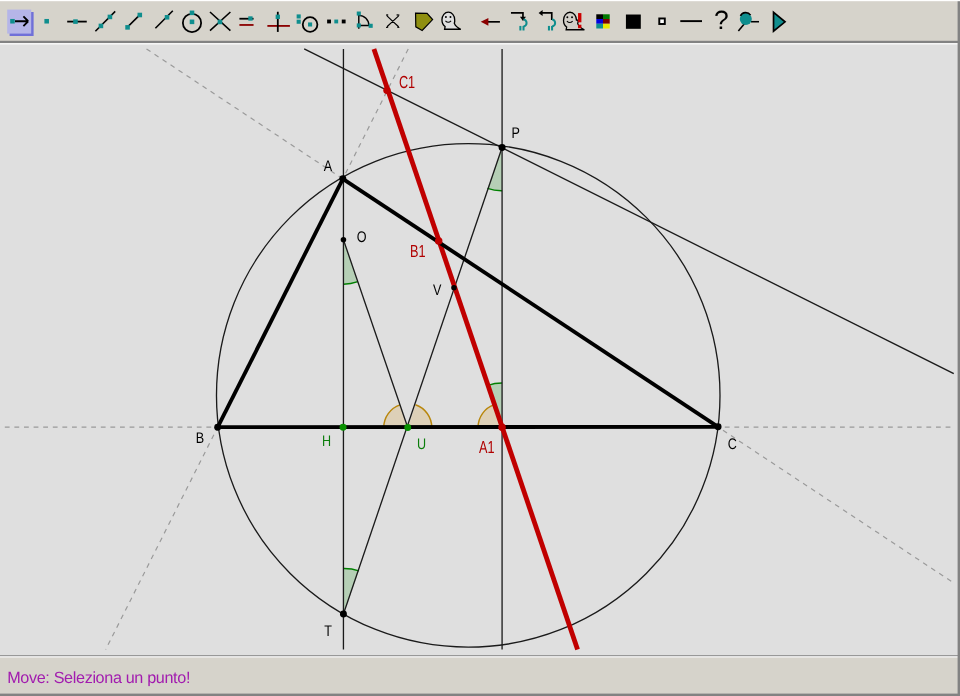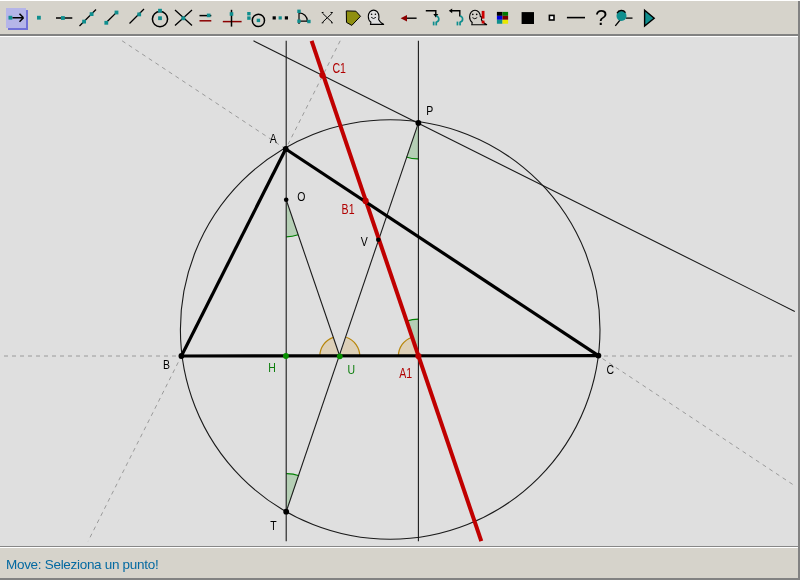--- a/index.html
+++ b/index.html
@@ -4,21 +4,21 @@
 <style>
 html,body{margin:0;padding:0;}
 body{width:800px;height:580px;overflow:hidden;font-family:"Liberation Sans",sans-serif;position:relative;background:#dfdfdf;}
 #toolbar{position:absolute;left:0;top:0;width:800px;height:35px;background:#d6d3cb;}
 #tbsep1{position:absolute;left:0;top:34.4px;width:800px;height:1.3px;background:#828282;}
 #tbsep2{position:absolute;left:0;top:35.7px;width:800px;height:1.1px;background:#ffffff;}
 #canvas{position:absolute;left:0;top:37.5px;width:800px;height:508px;background:#dfdfdf;}
 #stsep1{position:absolute;left:0;top:545.5px;width:800px;height:1.5px;background:#878787;}
 #stsep2{position:absolute;left:0;top:547px;width:800px;height:1px;background:#ffffff;}
 #status{position:absolute;left:0;top:548px;width:800px;height:30.5px;background:#d6d3cb;}
-#statustext{position:absolute;left:6px;top:557px;font-size:13.5px;letter-spacing:-0.3px;color:#0369a1;}
+#statustext{position:absolute;left:6px;top:557px;font-size:13.5px;letter-spacing:-0.3px;color:#a21caf;}
 #bborder{position:absolute;left:0;top:578.2px;width:800px;height:1.8px;background:#828282;}
 #rborder{position:absolute;left:798px;top:0;width:2px;height:580px;background:#828282;}
 #tborder{position:absolute;left:0;top:0;width:800px;height:1px;background:#ffffff;}
 #sel{position:absolute;left:6px;top:8px;width:20px;height:20px;background:#b5b5e8;box-shadow:2px 2px 0 #7070d8;}
 svg{position:absolute;left:0;top:0;transform:translateZ(0);}
 #statustext{transform:translateZ(0);}
 </style>
 </head>
 <body>
 <div id="toolbar"></div>

